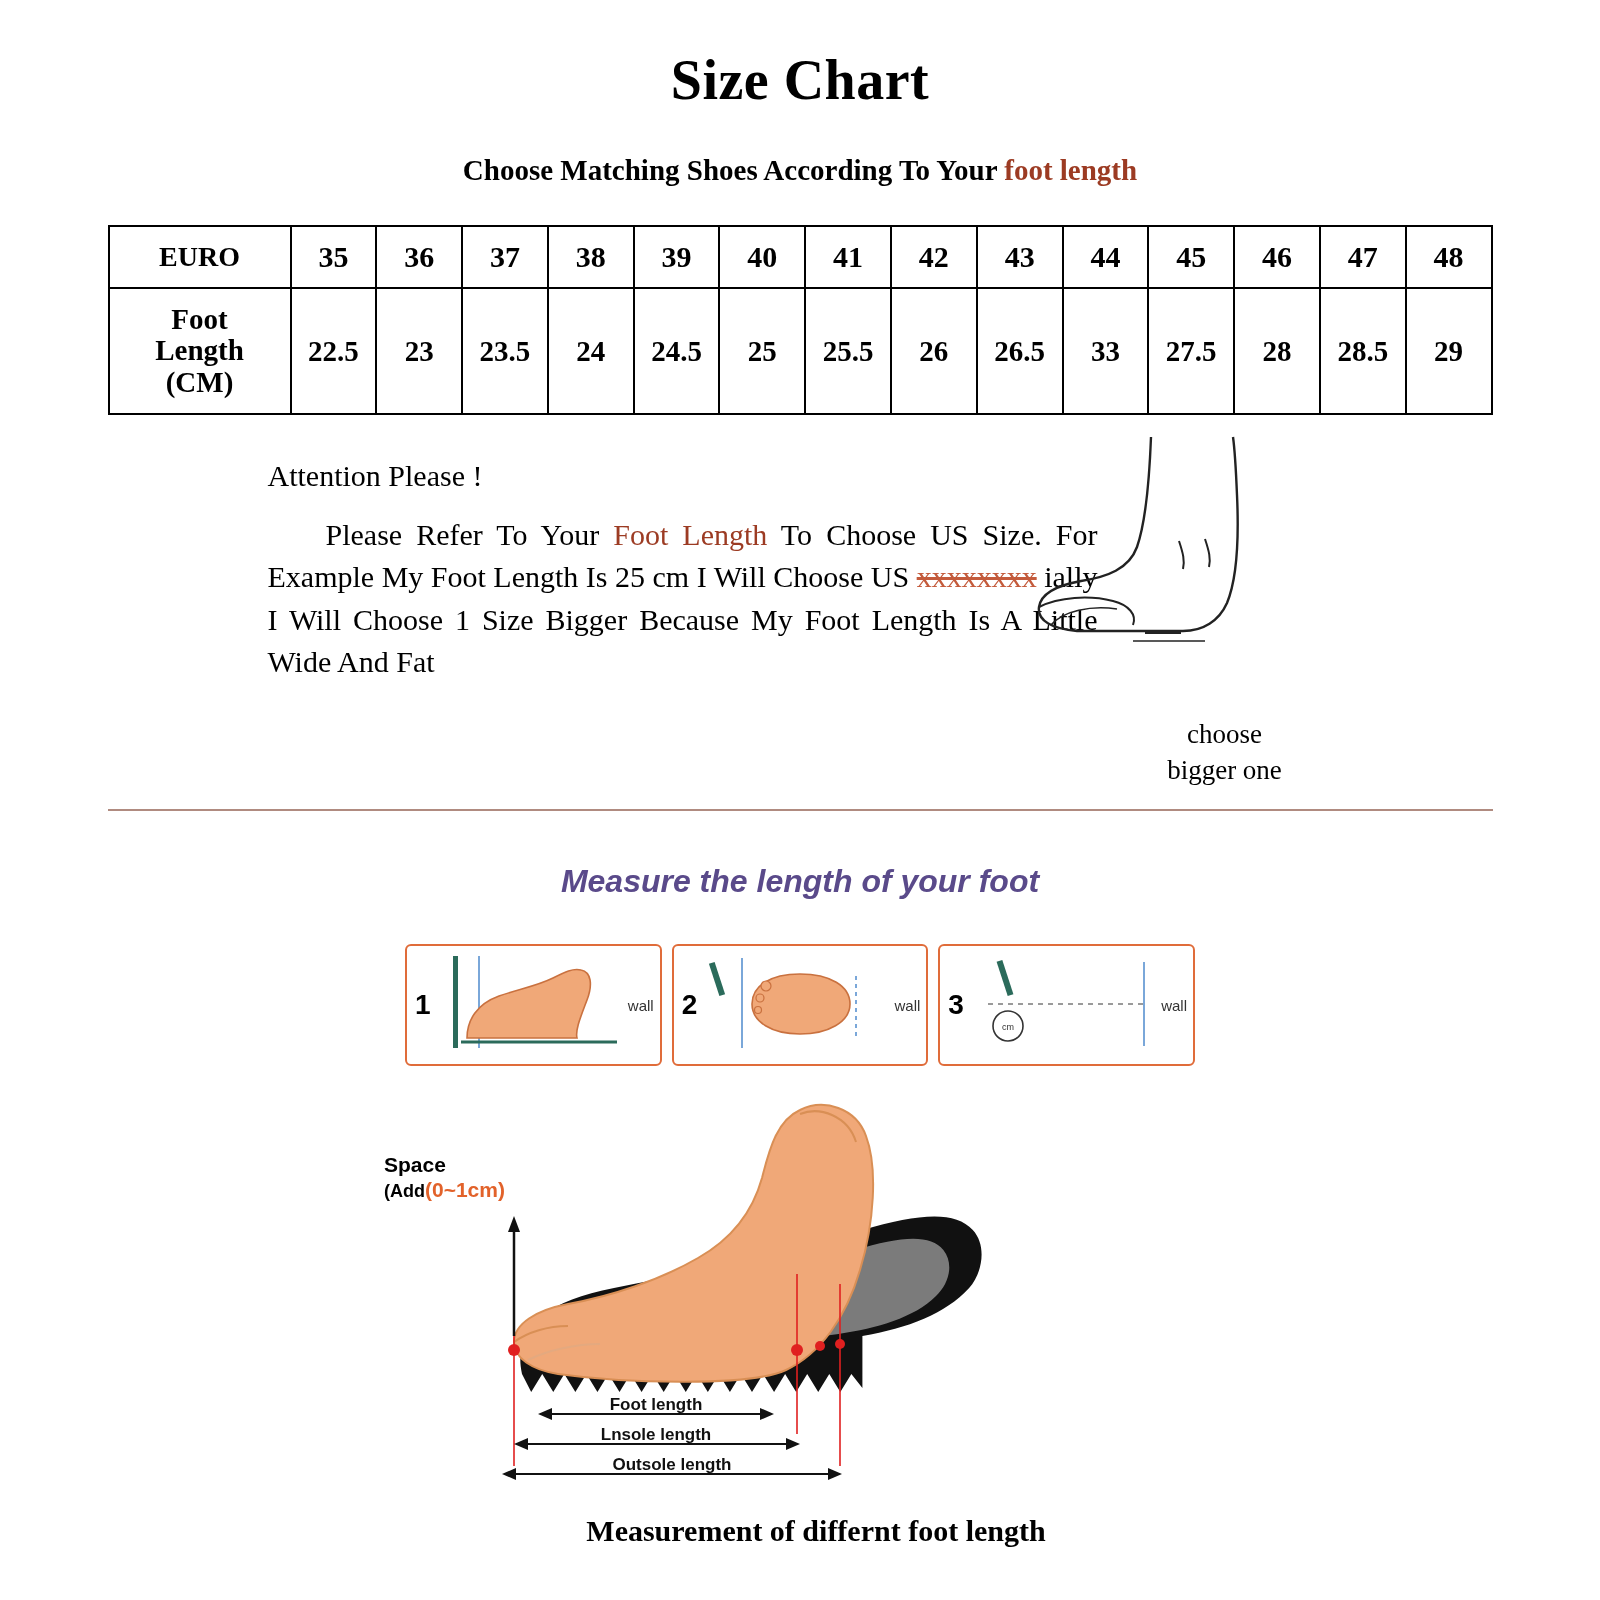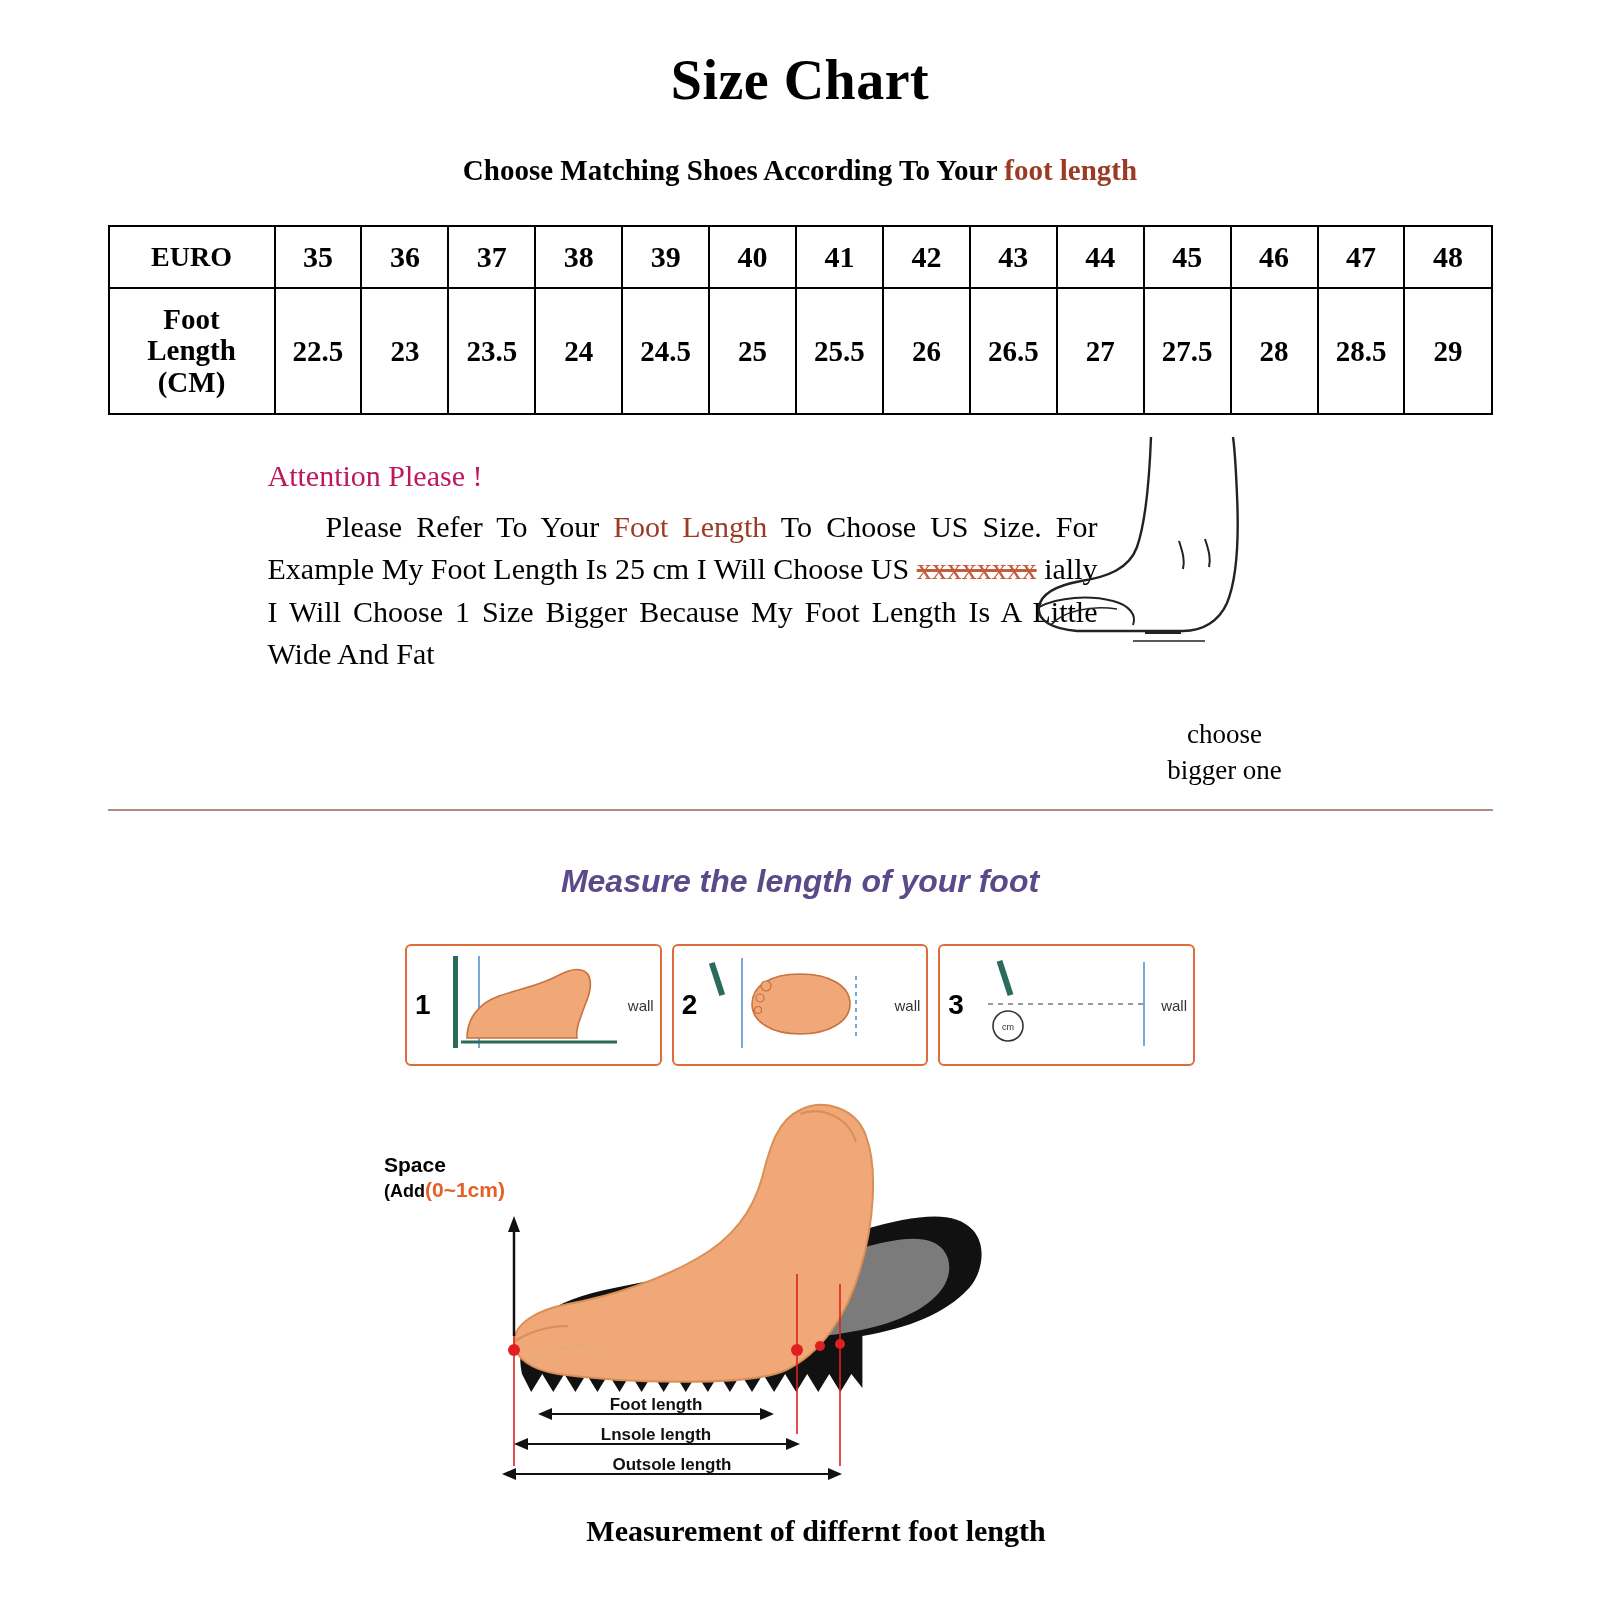--- a/index.html
+++ b/index.html
@@ -42,21 +42,21 @@
   table.size-table {
     border-collapse: collapse;
     width: 100%;
     table-layout: fixed;
   }
   table.size-table td {
     border: 2px solid #000;
     text-align: center;
     font-size: 30px;
     font-weight: bold;
-    padding: 6px 2px;
+    padding: 6px 10px;
     height: 48px;
   }
   table.size-table td.rowhead {
     width: 160px;
     font-size: 28px;
     line-height: 1.08;
   }
   table.size-table tr.row-foot td {
     height: 112px;
     font-size: 29px;
@@ -72,23 +72,23 @@
   .attention-text {
     position: absolute;
     left: 160px;
     top: 6px;
     width: 830px;
     font-size: 30px;
     line-height: 1.42;
     text-align: justify;
   }
   .attention-head {
-    color: #be185d;
+    color: #000000;
     display: block;
-    margin-bottom: 8px;
+    margin-bottom: 16px;
   }
   .attention-body {
     display: block;
     text-indent: 58px;
   }
   .attention-body .accent {
     color: #9c3b23;
   }
   .attention-body .strike {
     color: #c45b3c;
@@ -238,21 +238,21 @@
         </td>
         <td>22.5</td>
         <td>23</td>
         <td>23.5</td>
         <td>24</td>
         <td>24.5</td>
         <td>25</td>
         <td>25.5</td>
         <td>26</td>
         <td>26.5</td>
-        <td>27</td>
+        <td>33</td>
         <td>27.5</td>
         <td>28</td>
         <td>28.5</td>
         <td>29</td>
       </tr>
     </tbody>
   </table>
 </div>
 
 <div class="attention-block">

